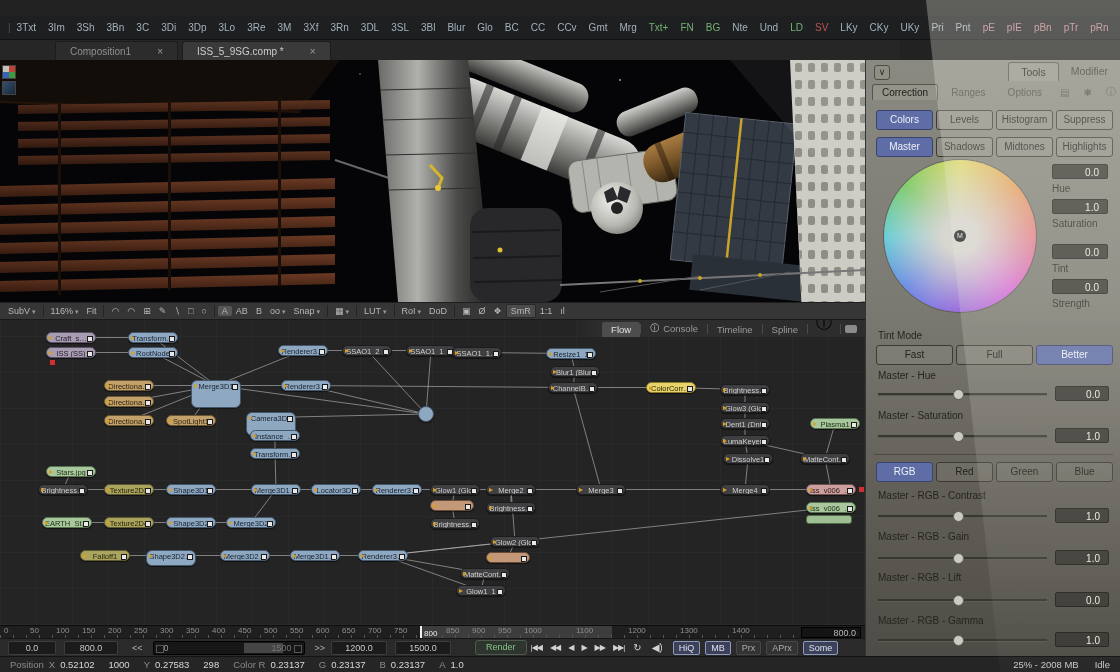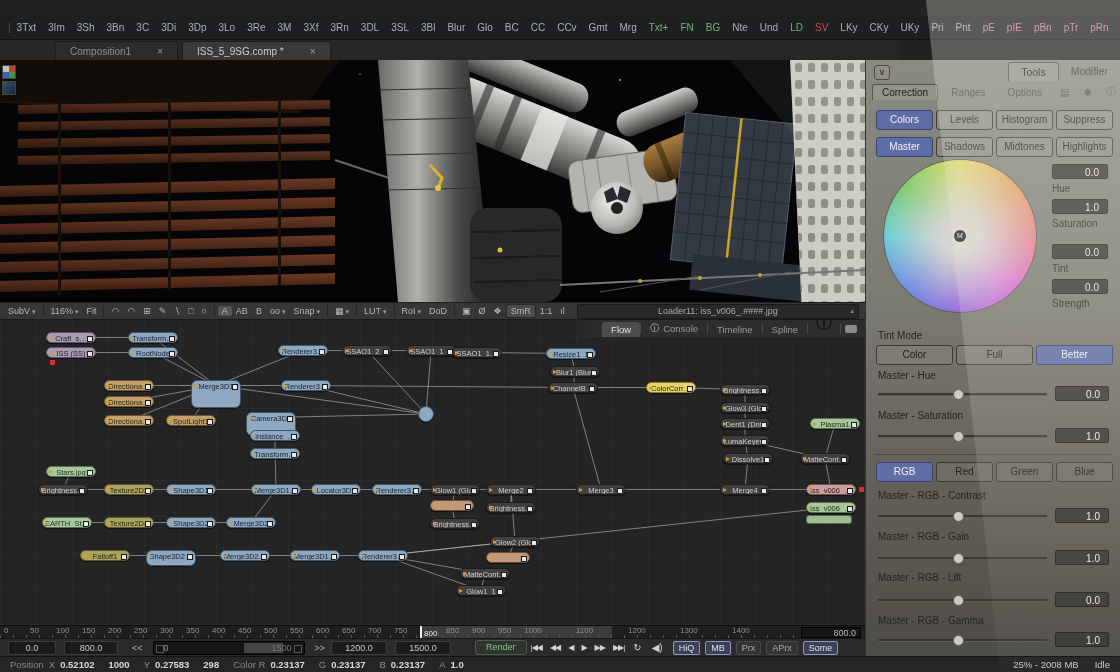--- a/index.html
+++ b/index.html
@@ -87,21 +87,21 @@
               padding:0 10px;margin-left:16px;}
   .play-ic{color:#d2d2d2;font-size:8px;letter-spacing:-1px;margin:0 4px;}
   .misc-ic{color:#d2d2d2;font-size:10px;margin:0 5px;}
   .qbtn{height:12px;line-height:12px;padding:0 5px;border-radius:2px;margin-left:5px;font-size:9px;}
   .qbtn.on{background:#3a4158;border:1px solid #9099bc;color:#dde1ee;}
   .qbtn.off{background:#333;border:1px solid #474747;color:#aaa;}
   
   #statusbar{position:absolute;left:0;top:656px;width:1120px;height:16px;background:#252525;border-top:1px solid #131313;
              display:flex;align-items:center;font-size:9.5px;box-sizing:border-box;padding:0 10px;}
   .st-l{color:#8a8a8a;margin-right:5px;}
-  .st-v{color:#d8d8d8;font-weight:bold;margin-right:14px;}
+  .st-v{color:#d8d8d8;font-weight:normal;margin-right:14px;}
   #st-right{margin-left:auto;display:flex;align-items:center;}
   
   #panel{position:absolute;left:865px;top:60px;width:255px;height:596px;
          background:linear-gradient(#8b8a82,#7c7b73 40%,#625f58 72%,#4e4c46);box-sizing:border-box;border-left:1px solid #333;}
   .p-abs{position:absolute;}
   #p-check{left:8px;top:5px;width:14px;height:13px;background:#918f85;border:1px solid #4e4d45;border-radius:3px;
            color:#2a2a24;font-size:9px;text-align:center;line-height:13px;}
   .ptab{font-size:10.5px;color:#3a3933;padding:3px 12px;}
   .ptab.active{background:#94938a;border:1px solid #55544c;border-bottom:none;border-radius:3px 3px 0 0;color:#1e1e18;}
   #p-tabs{right:0;top:2px;display:flex;}
@@ -347,24 +347,20 @@
         <span class="vb-item">RoI<span class="vb-caret">▾</span></span>
         <span class="vb-item">DoD</span>
         <div class="vb-sep"></div>
         <span class="vb-item">▣</span>
         <span class="vb-item">Ø</span>
         <span class="vb-item">❖</span>
         <span class="vb-item box">SmR</span>
         <span class="vb-item">1:1</span>
         <span class="vb-item">ıl</span>
       </div>
-    <div id="vtitle">
-      <span>Loader11: iss_v006_.####.jpg</span>
-      <span class="tri">▴</span>
-    </div>
   </div>
 
   <div id="flow">
     <svg id="edges">
         <line x1="71" y1="17.5" x2="153" y2="17.5" stroke="#bfbfbf" stroke-width="0.8" opacity="0.75"></line>
         <line x1="71" y1="32.5" x2="153" y2="32.5" stroke="#bfbfbf" stroke-width="0.8" opacity="0.75"></line>
         <line x1="153" y1="17.5" x2="216" y2="65.5" stroke="#bfbfbf" stroke-width="0.8" opacity="0.75"></line>
         <line x1="153" y1="32.5" x2="216" y2="65.5" stroke="#bfbfbf" stroke-width="0.8" opacity="0.75"></line>
         <line x1="129" y1="65.5" x2="216" y2="65.5" stroke="#bfbfbf" stroke-width="0.8" opacity="0.75"></line>
         <line x1="129" y1="81.5" x2="216" y2="65.5" stroke="#bfbfbf" stroke-width="0.8" opacity="0.75"></line>
@@ -642,21 +638,21 @@
         <div class="wval-lab p-abs" style="top: 123px;">Hue</div>
         <div class="wval-box p-abs" style="top: 139px;">1.0</div>
         <div class="wval-lab p-abs" style="top: 158px;">Saturation</div>
         <div class="wval-box p-abs" style="top: 184px;">0.0</div>
         <div class="wval-lab p-abs" style="top: 203px;">Tint</div>
         <div class="wval-box p-abs" style="top: 219px;">0.0</div>
         <div class="wval-lab p-abs" style="top: 238px;">Strength</div>
       </div>
     <div class="plabel" style="top:270px;">Tint Mode</div>
     <div id="p-tint" class="p-abs btnrow" style="top:285px;">
-        <div class="pbtn">Color</div>
+        <div class="pbtn">Fast</div>
         <div class="pbtn">Full</div>
         <div class="pbtn on">Better</div>
       </div>
     <div id="p-sli1">
         <div class="plabel" style="top: 310px;">Master - Hue</div>
         <div class="pslider" style="top: 326px;">
           <div class="ptrack">
             <div class="pthumb" style="left: calc(47% - 4px);"></div>
           </div>
           <div class="pval">0.0</div>

